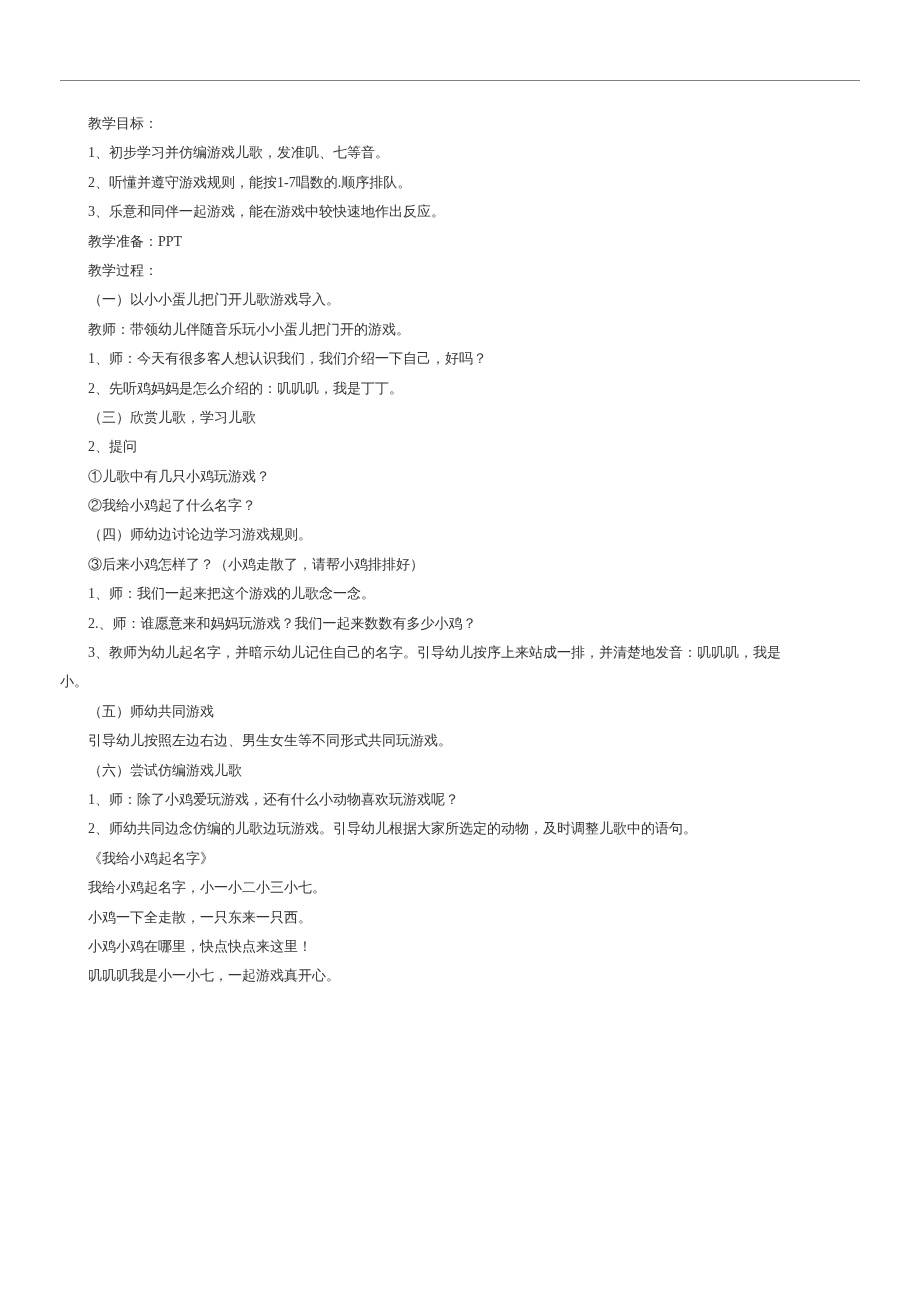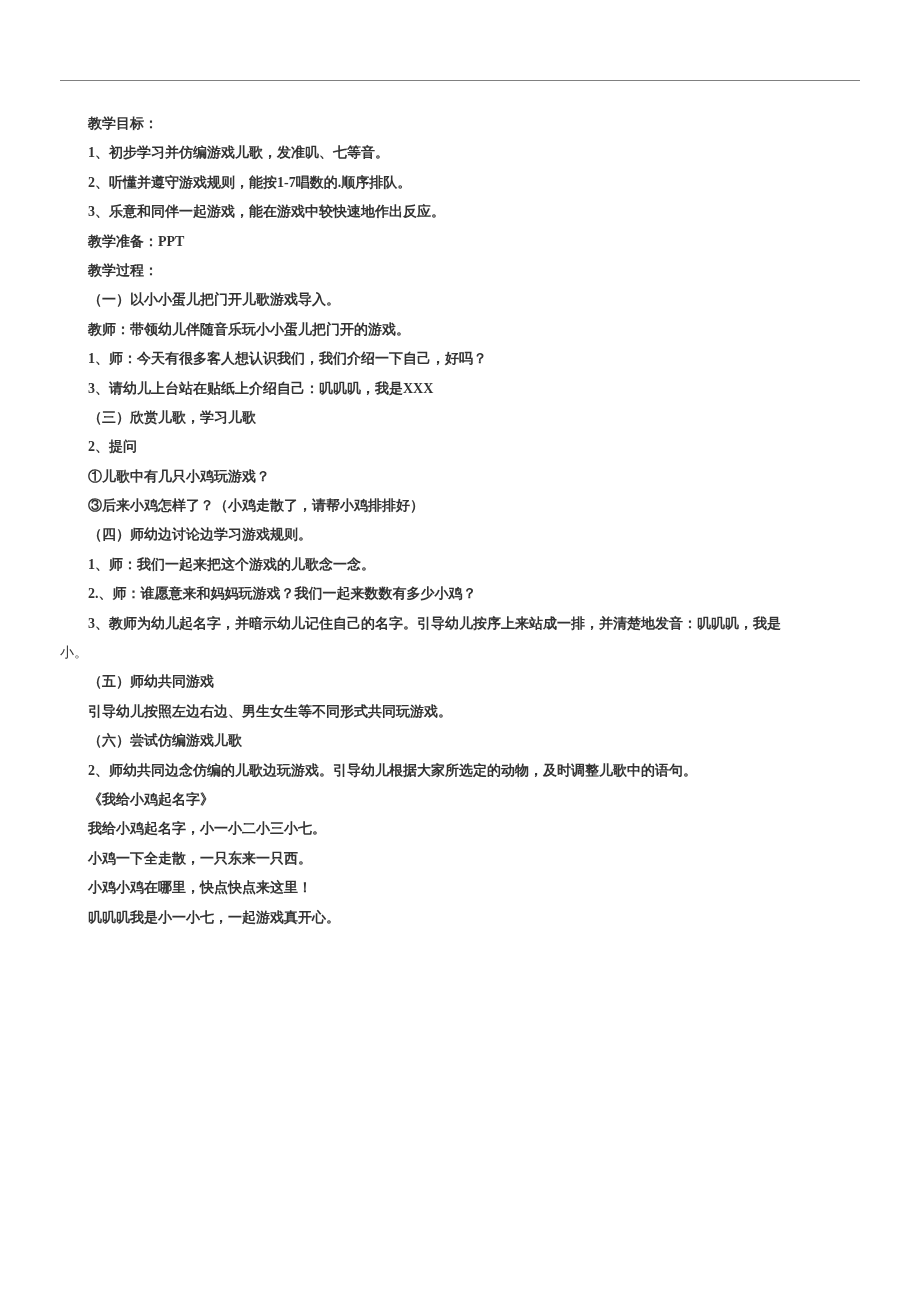--- a/index.html
+++ b/index.html
@@ -20,21 +20,20 @@
   .divider {
     border-top: 1px solid #808080;
     margin-bottom: 28px;
   }
   .content {
     line-height: 2.1;
   }
   .line {
     display: block;
     text-indent: 2em;
-    font-weight: bold;
   }
   .line-noindent {
     display: block;
     text-indent: 0;
   }
 </style>
 </head>
 <body>
 
 <div class="divider"></div>
@@ -42,32 +41,34 @@
 <div class="content">
   <span class="line">教学目标：</span>
   <span class="line">1、初步学习并仿编游戏儿歌，发准叽、七等音。</span>
   <span class="line">2、听懂并遵守游戏规则，能按1-7唱数的.顺序排队。</span>
   <span class="line">3、乐意和同伴一起游戏，能在游戏中较快速地作出反应。</span>
   <span class="line">教学准备：PPT</span>
   <span class="line">教学过程：</span>
   <span class="line">（一）以小小蛋儿把门开儿歌游戏导入。</span>
   <span class="line">教师：带领幼儿伴随音乐玩小小蛋儿把门开的游戏。</span>
   <span class="line">1、师：今天有很多客人想认识我们，我们介绍一下自己，好吗？</span>
-  <span class="line">3、请幼儿上台站在贴纸上介绍自己：叽叽叽，我是XXX</span>
+  <span class="line">2、先听鸡妈妈是怎么介绍的：叽叽叽，我是丁丁。</span>
   <span class="line">（三）欣赏儿歌，学习儿歌</span>
   <span class="line">2、提问</span>
   <span class="line">①儿歌中有几只小鸡玩游戏？</span>
+  <span class="line">②我给小鸡起了什么名字？</span>
+  <span class="line">（四）师幼边讨论边学习游戏规则。</span>
   <span class="line">③后来小鸡怎样了？（小鸡走散了，请帮小鸡排排好）</span>
-  <span class="line">（四）师幼边讨论边学习游戏规则。</span>
   <span class="line">1、师：我们一起来把这个游戏的儿歌念一念。</span>
   <span class="line">2.、师：谁愿意来和妈妈玩游戏？我们一起来数数有多少小鸡？</span>
   <span class="line">3、教师为幼儿起名字，并暗示幼儿记住自己的名字。引导幼儿按序上来站成一排，并清楚地发音：叽叽叽，我是</span>
   <span class="line-noindent">小。</span>
   <span class="line">（五）师幼共同游戏</span>
   <span class="line">引导幼儿按照左边右边、男生女生等不同形式共同玩游戏。</span>
   <span class="line">（六）尝试仿编游戏儿歌</span>
+  <span class="line">1、师：除了小鸡爱玩游戏，还有什么小动物喜欢玩游戏呢？</span>
   <span class="line">2、师幼共同边念仿编的儿歌边玩游戏。引导幼儿根据大家所选定的动物，及时调整儿歌中的语句。</span>
   <span class="line">《我给小鸡起名字》</span>
   <span class="line">我给小鸡起名字，小一小二小三小七。</span>
   <span class="line">小鸡一下全走散，一只东来一只西。</span>
   <span class="line">小鸡小鸡在哪里，快点快点来这里！</span>
   <span class="line">叽叽叽我是小一小七，一起游戏真开心。</span>
 </div>
 
 </body></html>

